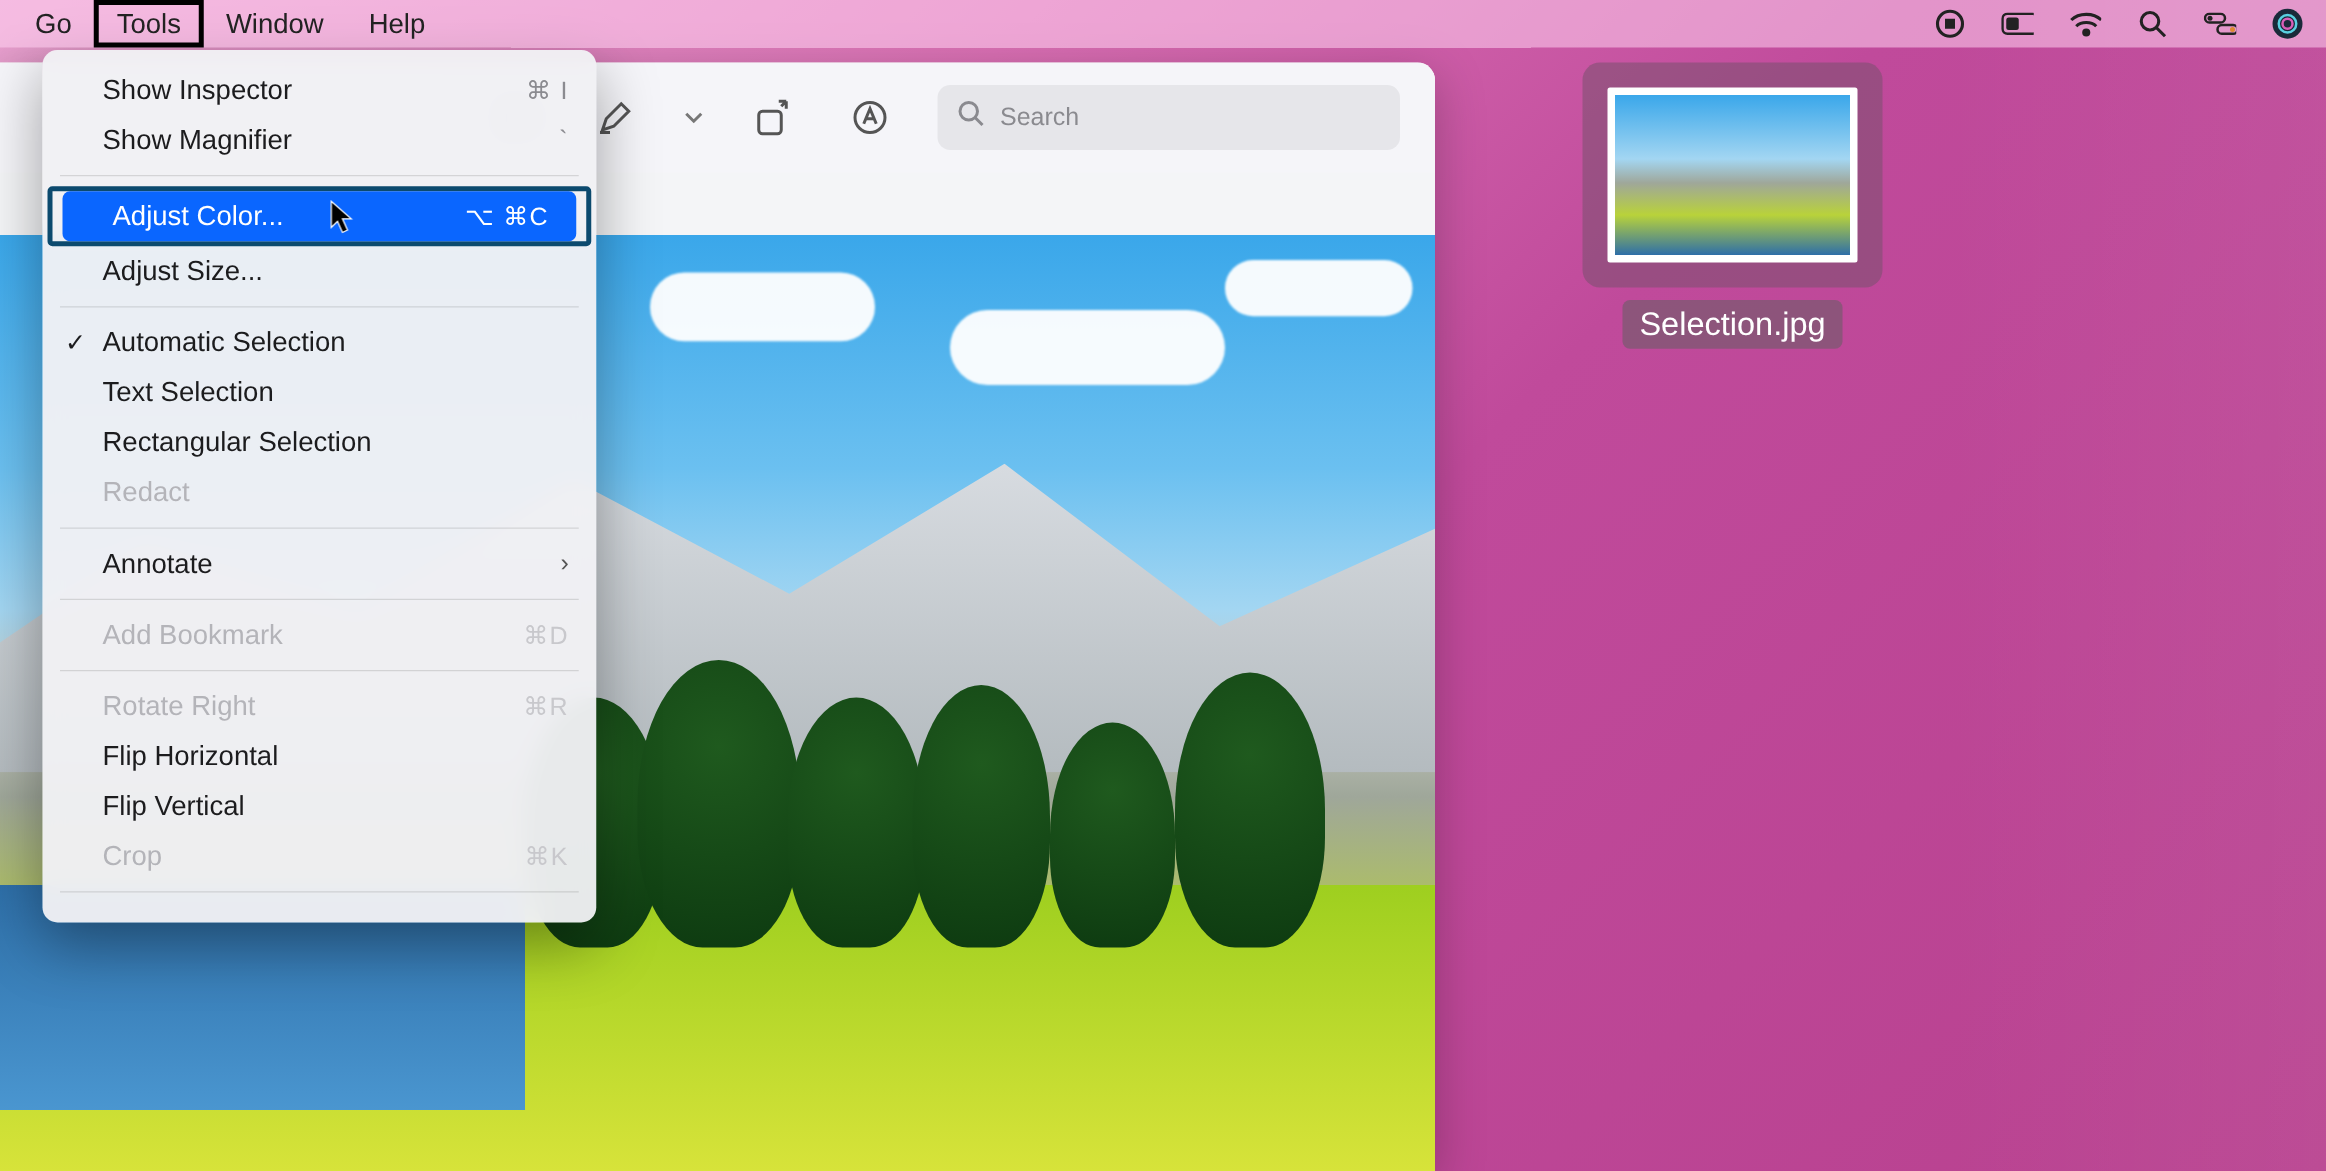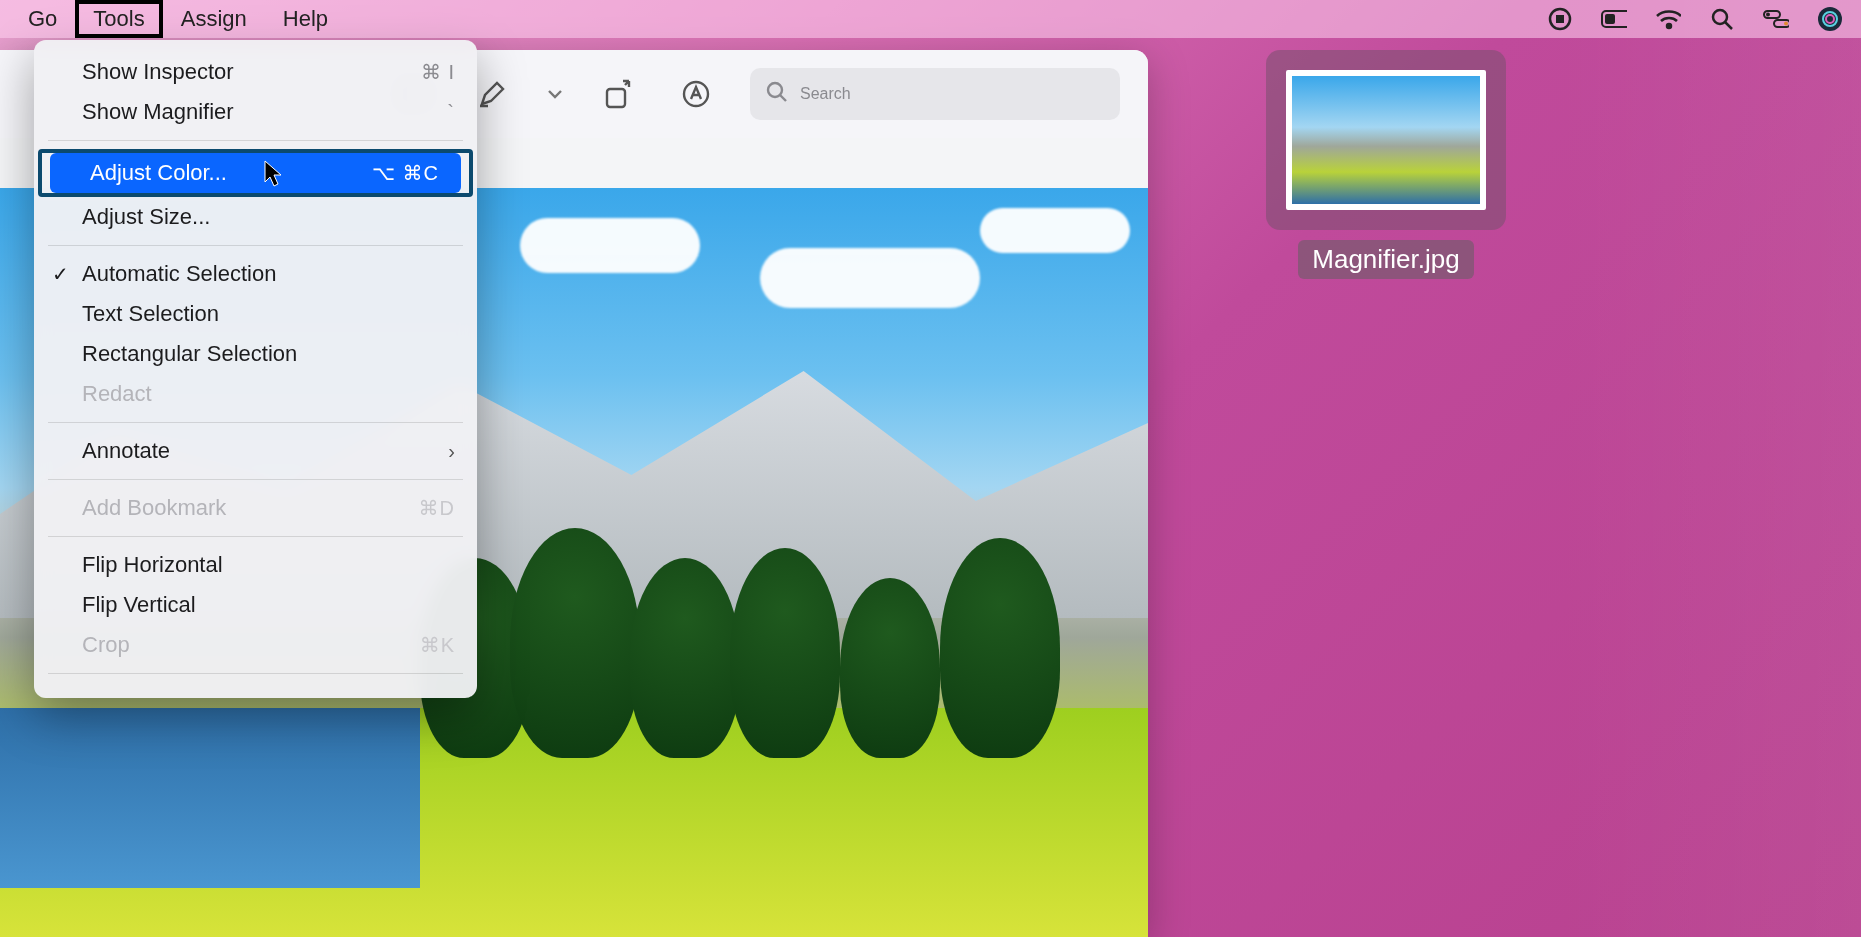--- a/index.html
+++ b/index.html
@@ -32,21 +32,21 @@
 }
 .toolbar{
   height:88px;display:flex;align-items:center;justify-content:flex-end;
   gap:30px;padding:0 28px;background:rgba(245,245,248,0.9);
 }
 .tb-btn{width:48px;height:48px;display:flex;align-items:center;justify-content:center;border-radius:8px;}
 .tb-btn svg{stroke:#555;}
 .tb-drop{width:18px;display:flex;align-items:center;justify-content:center;}
 .search-box{
   width:370px;height:52px;background:rgba(0,0,0,0.06);border-radius:10px;
-  display:flex;align-items:center;padding:0 16px;gap:12px;color:#8a8a8f;font-size:16px;
+  display:flex;align-items:center;padding:0 16px;gap:12px;color:#8a8a8f;font-size:20px;
 }
 .image-area{
   position:absolute;left:0;top:138px;right:0;bottom:0;
   background:linear-gradient(#3aa7ea 0%,#6bc0f0 25%,#a3d6f2 40%,#c7c9c0 50%,#9fa79a 60%,#b9d23a 80%,#d3e24c 100%);
 }
 
 .sky{position:absolute;inset:0;}
 .cloud{position:absolute;background:#fff;border-radius:50px;filter:blur(1px);opacity:.95;}
 .c1{left:520px;top:30px;width:180px;height:55px;}
 .c2{left:760px;top:60px;width:220px;height:60px;}
@@ -215,37 +215,41 @@
     <div class="dd-item">
       <span>Annotate</span>
       <span class="sub">›</span>
     </div>
     <div class="dd-sep"></div>
     <div class="dd-item disabled">
       <span>Add Bookmark</span>
       <span class="shortcut">⌘D</span>
     </div>
     <div class="dd-sep"></div>
+    <div class="dd-item disabled">
+      <span>Rotate Right</span>
+      <span class="shortcut">⌘R</span>
+    </div>
     <div class="dd-item">
       <span>Flip Horizontal</span>
     </div>
     <div class="dd-item">
       <span>Flip Vertical</span>
     </div>
     <div class="dd-item disabled">
       <span>Crop</span>
       <span class="shortcut">⌘K</span>
     </div>
     <div class="dd-sep"></div>
   </div>
 
 <div class="menubar">
   <div class="m-item">Go</div>
   <div class="m-item active">Tools</div>
-  <div class="m-item">Assign</div>
+  <div class="m-item">Window</div>
   <div class="m-item">Help</div>
   <div class="spacer"></div>
   <div class="tray">
     <span class="ic">
         <svg width="24" height="24">
           <circle cx="12" cy="12" r="10" fill="none" stroke="#222" stroke-width="2.5"></circle>
           <rect x="8" y="8" width="8" height="8" fill="#222"></rect>
         </svg>
       </span>
     <span class="ic">
@@ -289,14 +293,14 @@
 <div class="cursor">
   <svg viewBox="0 0 20 28">
       <path d="M1 1 L1 22 L6 17 L10 26 L14 24 L10 15 L17 15 Z" fill="#000" stroke="#fff" stroke-width="1"></path>
     </svg>
 </div>
 
 <div class="file-icon">
   <div class="thumb-frame">
     <div class="thumb"></div>
   </div>
-  <div class="file-label">Magnifier.jpg</div>
+  <div class="file-label">Selection.jpg</div>
 </div>
 
 </body></html>

